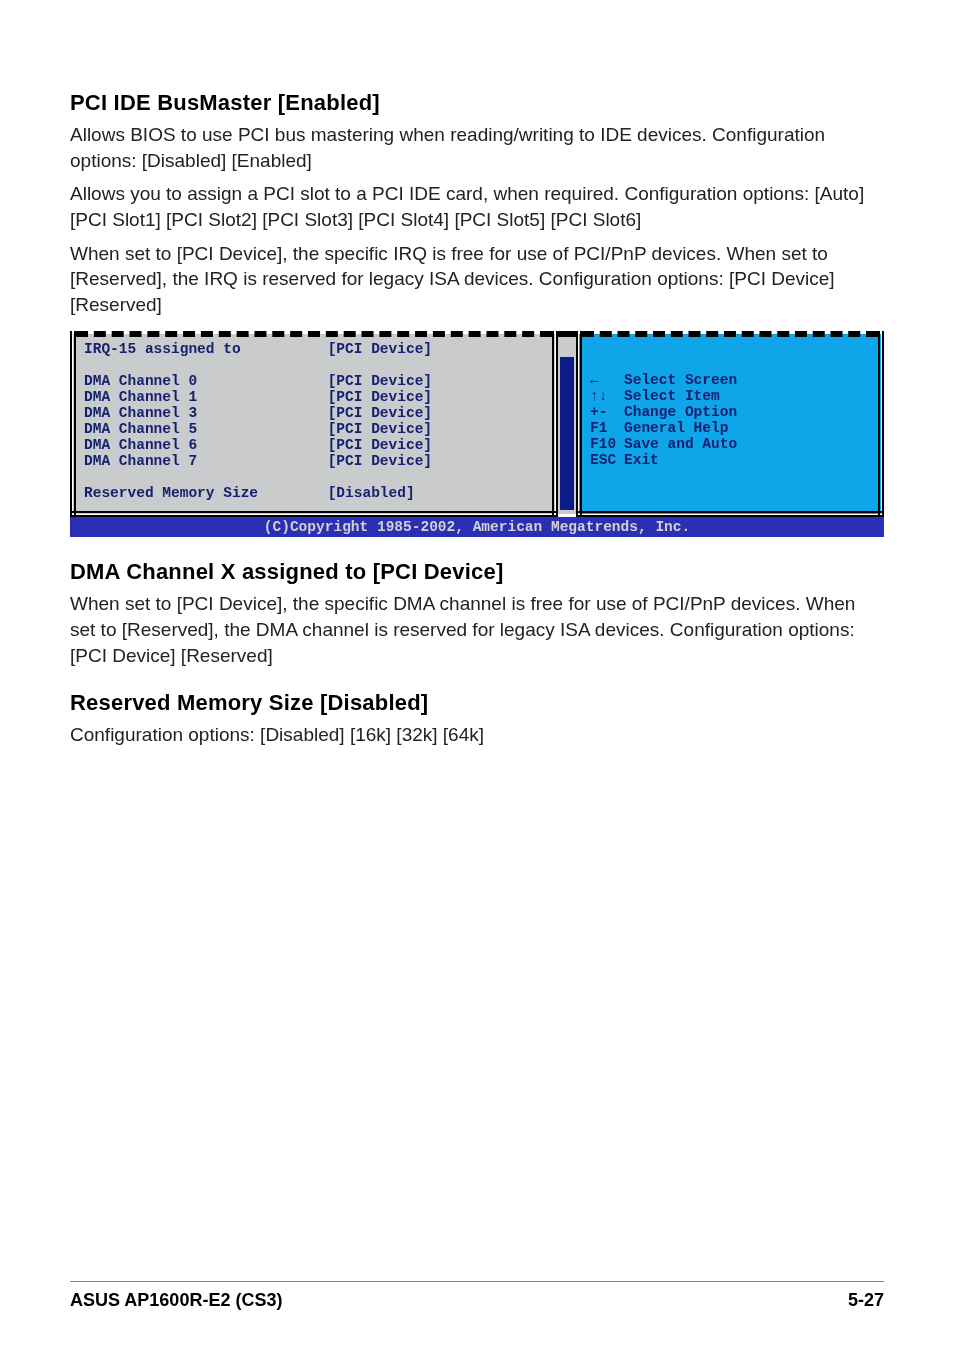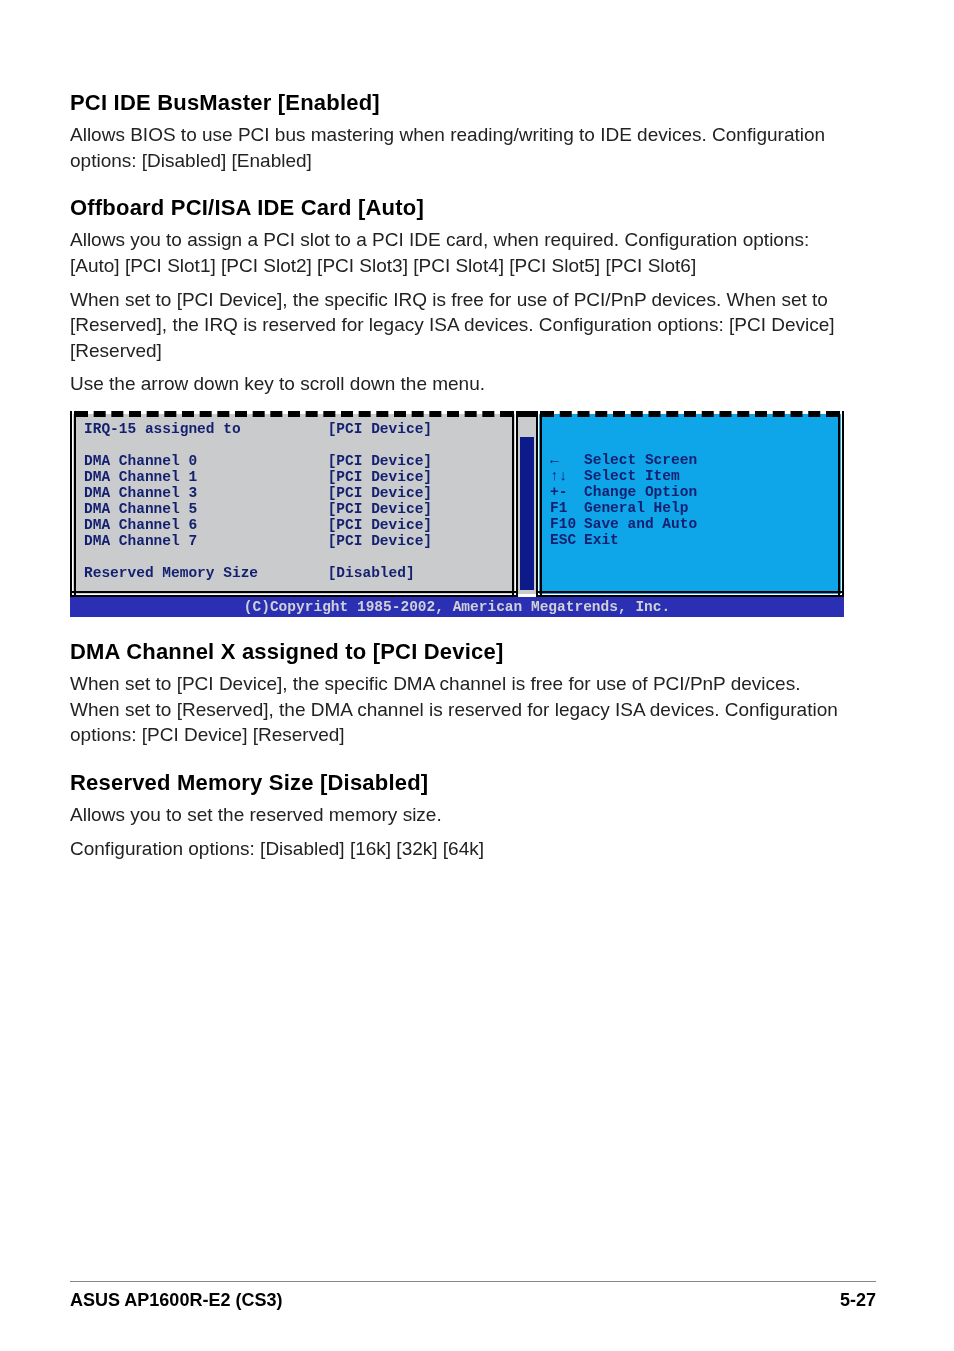--- a/index.html
+++ b/index.html
@@ -4,21 +4,21 @@
 <style>
   body {
     margin: 0;
     padding: 0;
     background: #fff;
     font-family: Arial, Helvetica, sans-serif;
     color: #000;
     width: 954px;
   }
   .page {
-    padding: 90px 110px 40px 70px;
+    padding: 90px 70px 40px 70px;
     box-sizing: border-box;
     min-height: 1351px;
     position: relative;
   }
   h2.section {
     font-size: 22px;
     font-weight: 900;
     margin: 22px 0 6px 0;
     letter-spacing: 0.2px;
   }
@@ -79,42 +79,40 @@
     top: 20px;
     bottom: 4px;
     background: #0c1a8a;
   }
   .help-line { white-space: pre; }
   .help-glyph { display: inline-block; width: 34px; }
   .footer {
     position: absolute;
     bottom: 40px;
     left: 70px;
-    right: 78px;
+    right: 70px;
     border-top: 1px solid #888;
     padding-top: 8px;
     display: flex;
     justify-content: space-between;
     font-size: 18px;
     font-weight: 900;
   }
 </style>
 </head>
 <body>
 
 <div class="page">
 
   <h2 class="section first">PCI IDE BusMaster [Enabled]</h2>
   <p class="body">Allows BIOS to use PCI bus mastering when reading/writing to IDE devices. Configuration options: [Disabled] [Enabled]</p>
 
-  <h2 class="section">Offboard PCI/ISA IDE Card [Auto]</h2>
   <p class="body">Allows you to assign a PCI slot to a PCI IDE card, when required. Configuration options: [Auto] [PCI Slot1] [PCI Slot2] [PCI Slot3] [PCI Slot4] [PCI Slot5] [PCI Slot6]</p>
 
   <p class="body">When set to [PCI Device], the specific IRQ is free for use of PCI/PnP devices. When set to [Reserved], the IRQ is reserved for legacy ISA devices. Configuration options: [PCI Device] [Reserved]</p>
-  <p class="body">Use the arrow down key to scroll down the menu.</p>
 
   <div class="bios-wrap">
     <table class="bios">
         <tbody>
           <tr>
       <td class="bios-main" id="bios-main">
               <div class="bios-row"><span>IRQ-15 assigned to          </span><span>[PCI Device]</span></div>
               <div class="bios-row">&nbsp;</div>
               <div class="bios-row"><span>DMA Channel 0               </span><span>[PCI Device]</span></div>
               <div class="bios-row"><span>DMA Channel 1               </span><span>[PCI Device]</span></div>
@@ -139,20 +137,19 @@
     </tr>
         </tbody>
       </table>
     <div class="copyright-bar">(C)Copyright 1985-2002, American Megatrends, Inc.</div>
   </div>
 
   <h2 class="section">DMA Channel X assigned to [PCI Device]</h2>
   <p class="body">When set to [PCI Device], the specific DMA channel is free for use of PCI/PnP devices. When set to [Reserved], the DMA channel is reserved for legacy ISA devices. Configuration options: [PCI Device] [Reserved]</p>
 
   <h2 class="section">Reserved Memory Size [Disabled]</h2>
-  <p class="body">Allows you to set the reserved memory size.</p>
   <p class="body">Configuration options: [Disabled] [16k] [32k] [64k]</p>
 
   <div class="footer">
     <span>ASUS AP1600R-E2 (CS3)</span>
     <span>5-27</span>
   </div>
 </div>
 
 </body></html>

